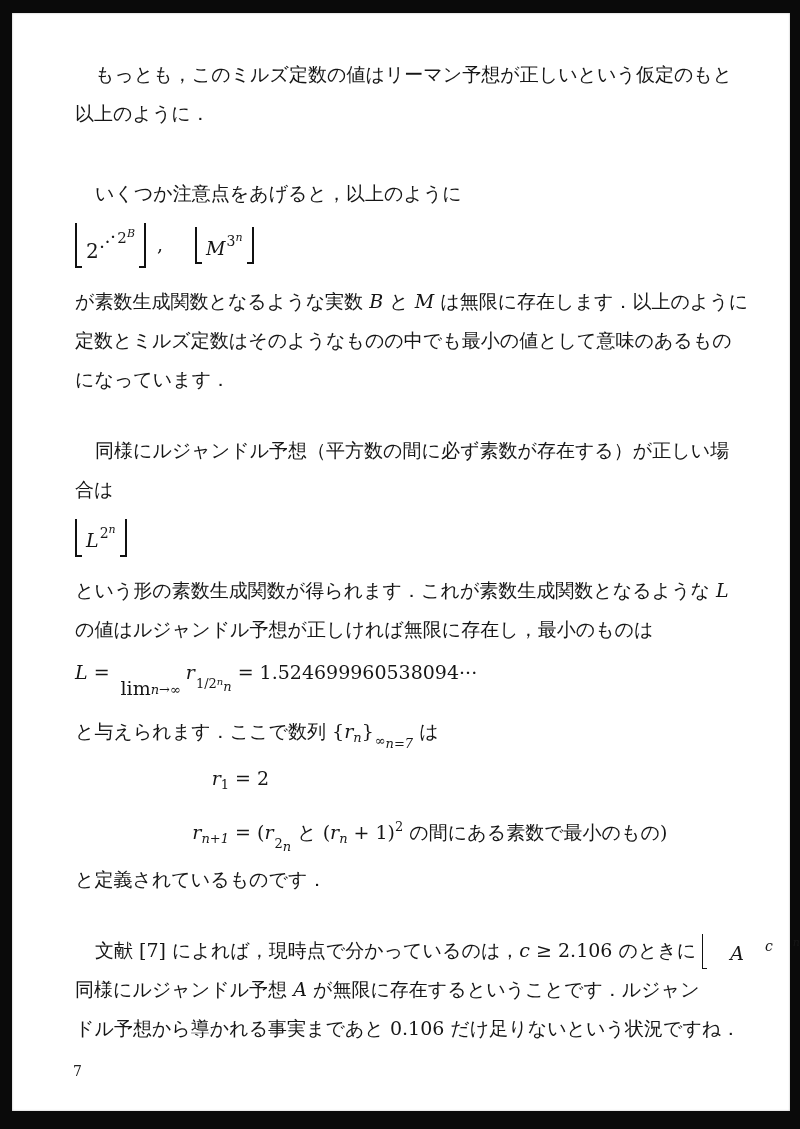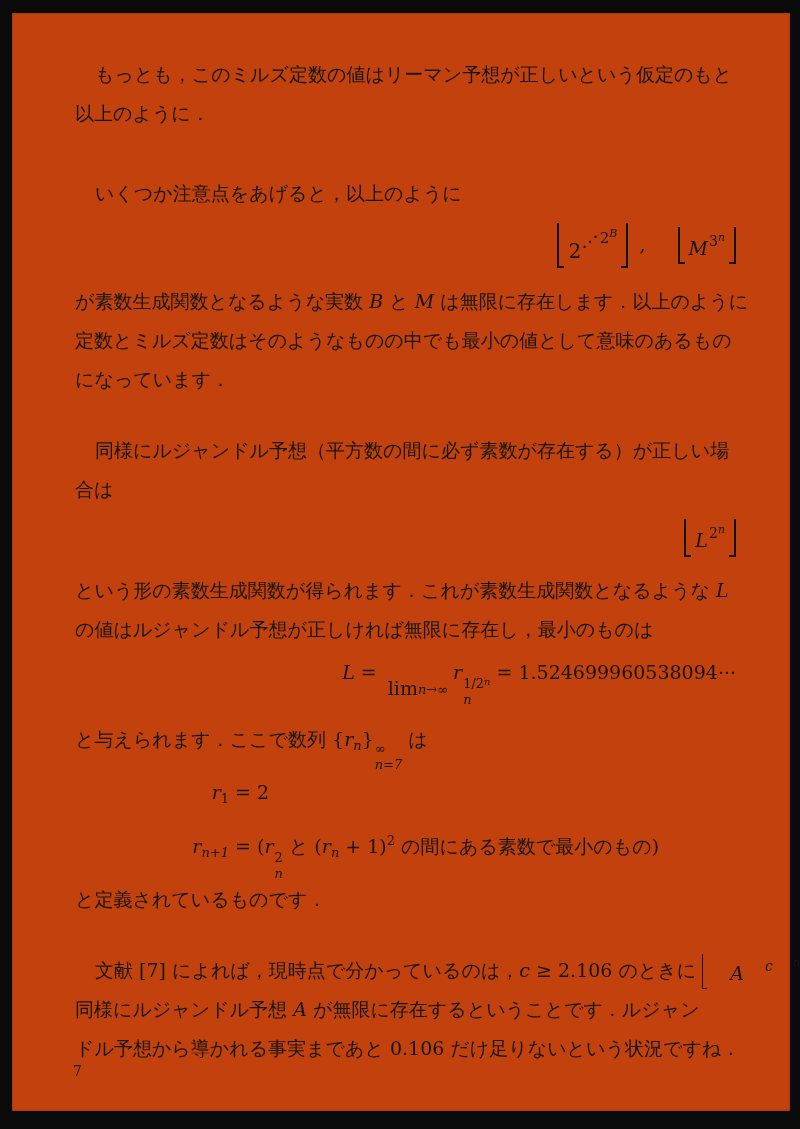--- a/index.html
+++ b/index.html
@@ -6,35 +6,35 @@
   html, body { margin: 0; padding: 0; }
   body {
     width: 800px; height: 1129px;
     background: #0a0a0a;
     position: relative;
     font-family: "DejaVu Serif", "Liberation Serif", serif;
   }
   .paper {
     position: absolute; left: 12px; top: 13px;
     width: 778px; height: 1098px;
-    background: #c2410c;
+    background: #ffffff;
     box-shadow: inset 0 0 2px rgba(0,0,0,.35);
   }
   .content {
     padding: 42px 54px 0 63px;
     font-size: 19px;
     line-height: 39px;
     color: #161616;
   }
   .line { white-space: nowrap; min-height: 39px; }
   .indent { text-indent: 20px; }
   .gap  { margin-top: 41px; }
   .gap-lg { margin-top: 32px; }
   .mi { font-style: italic; }
-  .display { text-align: right; margin: 10px 0 14px; line-height: 1.4; white-space: nowrap; }
+  .display { text-align: left; margin: 10px 0 14px; line-height: 1.4; white-space: nowrap; }
 
   
   .floor { display: inline-flex; align-items: stretch; vertical-align: middle; }
   .fl { width: 7px; border-left: 2px solid #111; border-bottom: 2px solid #111; }
   .fr { width: 7px; border-right: 2px solid #111; border-bottom: 2px solid #111; }
   .fcontent { padding: 4px 4px 4px; line-height: 1.25; display: block; }
   .floor-sm .fl { width: 5px; border-width: 1.6px; }
   .floor-sm .fcontent { padding: 2px 3px 3px; }
 
   
@@ -50,21 +50,21 @@
   .sup-s { display: inline-block; vertical-align: 8px; font-size: 13px; }
   .fcomma { margin: 0 26px 0 5px; }
 
   
   .lim { display: inline-flex; align-items: center;
          line-height: 1; vertical-align: -16px; margin: 0 5px; }
   .lim-bot { font-size: 13px; margin-top: 3px; font-style: italic; }
   .op { margin: 0 6px; }
 
   
-  .stack { display: inline-flex; flex-direction: column; align-items: flex-start;
+  .stack { display: inline-flex; align-items: flex-start;
            line-height: 1; vertical-align: -9px; font-size: 13px; margin-left: 1px; }
   .stack .st-bot { margin-top: 3px; }
   .st-exp { display: inline-block; font-size: 10px; vertical-align: 3px; font-style: italic; }
   .seq-stack { vertical-align: -7px; }
 
   
   .align-block { margin-left: 102px; line-height: 42px; white-space: nowrap; }
   .lhs { display: inline-block; min-width: 52px; text-align: right; }
   .rhs { margin-left: 6px; }
 

